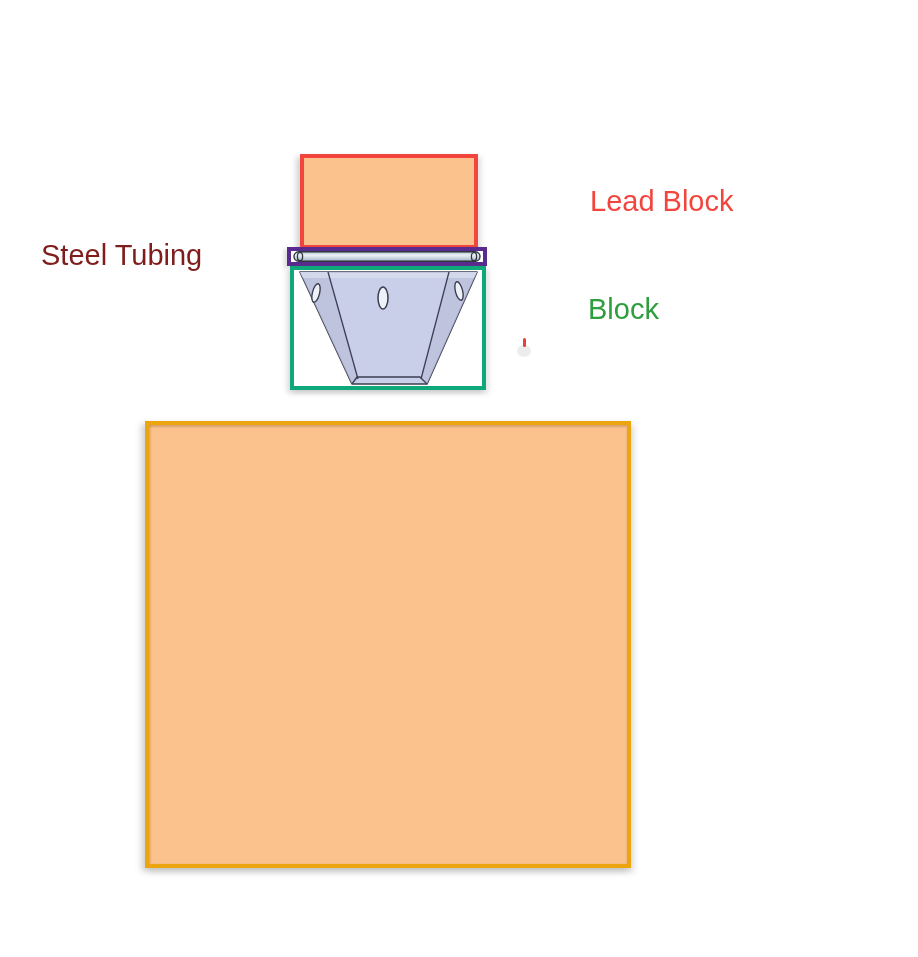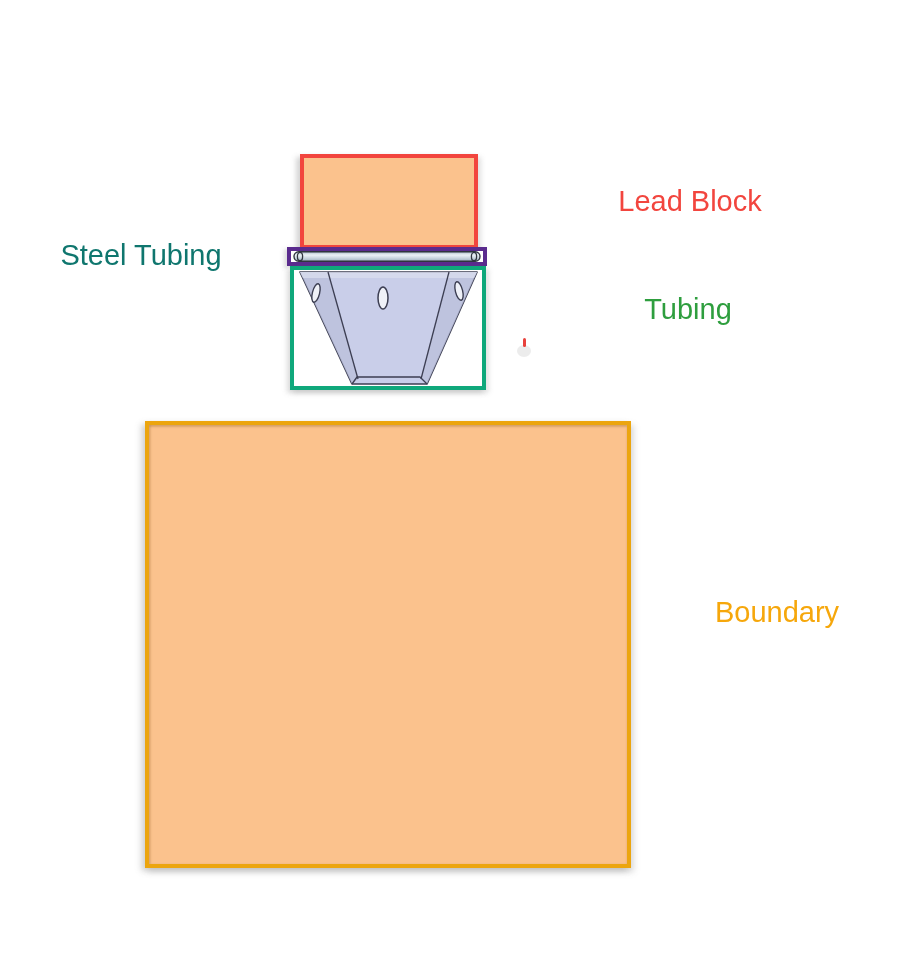--- a/index.html
+++ b/index.html
@@ -50,27 +50,26 @@
     left: 145px; top: 421px;
     width: 486px; height: 447px;
     border: 4px solid #eca50f;
     background: #fbc28d;
     box-shadow: -4px 3px 6px rgba(120,120,120,0.30), 3px 4px 6px rgba(120,120,120,0.25),
                 inset 0 2px 2px rgba(150,100,40,0.30), inset 2px 0 2px rgba(150,100,40,0.20);
   }
   .label {
     position: absolute;
     width: 200px;
-    text-align: center;
     font-size: 29px;
     line-height: 37px;
     white-space: nowrap;
   }
   .label-lead      { left: 590px; top: 183px; color: #f2453e; }
-  .label-tubing    { left: 41px;  top: 237px; color: #0f766e; }
+  .label-tubing    { left: 41px;  top: 237px; color: #7f1d1d; }
   .label-attenuator{ left: 588px; top: 291px; color: #2e9e3e; white-space: normal; }
   .label-concrete  { left: 677px; top: 557px; color: #f6a70b; white-space: normal; }
   
   .stray-tick {
     position: absolute;
     left: 523px; top: 338px;
     width: 3px; height: 9px;
     background: #e8413c;
     border-radius: 2px;
   }
@@ -127,24 +126,23 @@
       <ellipse cx="22" cy="23" rx="3.6" ry="9.5" fill="#eff1f8" stroke="#3c3e52" stroke-width="1.4" transform="rotate(14 22 23)"></ellipse>
       <ellipse cx="165" cy="21" rx="3.6" ry="9.5" fill="#eff1f8" stroke="#3c3e52" stroke-width="1.4" transform="rotate(-14 165 21)"></ellipse>
     </svg>
   </div>
 
   <div class="label label-lead">Lead Block</div>
 
   <div class="label label-tubing">Steel Tubing</div>
 
   <div class="label label-attenuator">
-    <span>Tubing</span><br>
+    <span>Block</span><br>
   </div>
 
   <div class="label label-concrete">
     <br>
-    <span>Boundary</span>
   </div>
 
   <div class="stray-dot"></div>
   <div class="stray-tick"></div>
 
 </div>
 
 </body></html>

